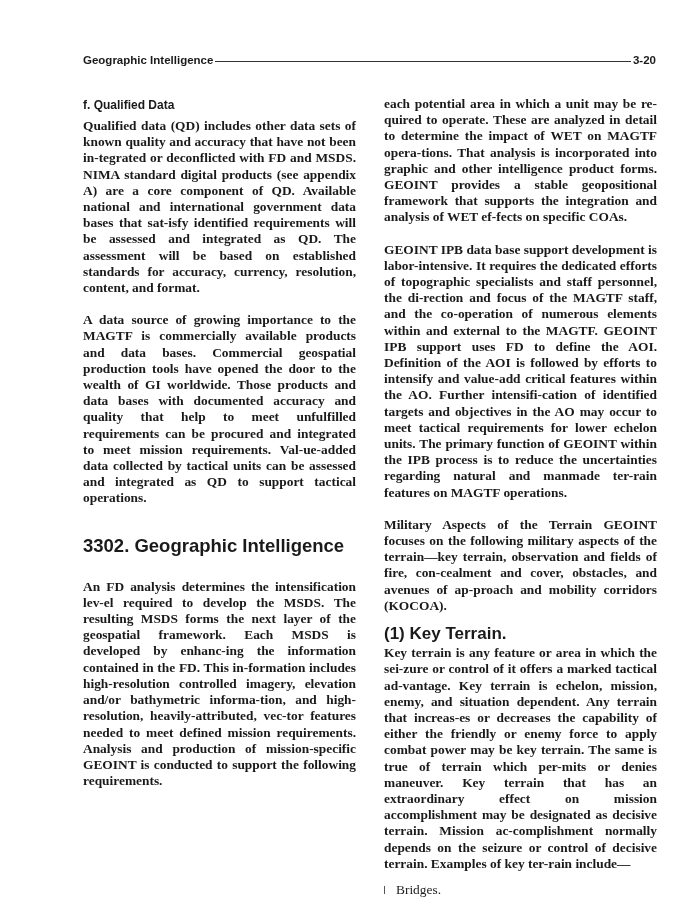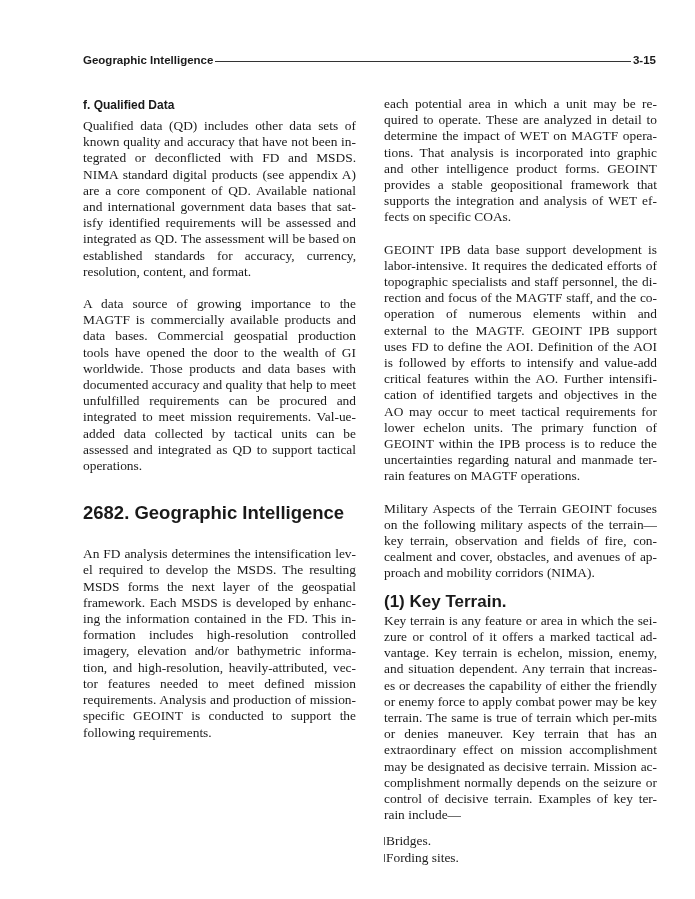--- a/index.html
+++ b/index.html
@@ -4,58 +4,58 @@
 <style>
   html, body { margin:0; padding:0; background:#ffffff; }
   body { width:695px; height:899px; position:relative; overflow:hidden; color:#1a1a1a; }
   .page { position:absolute; left:0; top:12px; width:643px; height:899px;margin-left:16px; }
   .running-head { position:absolute; left:67px; top:40px; width:573px; height:16px; display:flex; align-items:center;
     font-family:"Liberation Sans", sans-serif; font-weight:bold; font-size:11.5px; }
   .running-head .rule { flex:1; height:0; border-top:1px solid #333; margin:0 2px; position:relative; top:1px; }
   .col { position:absolute; top:84px; width:273px; font-family:"Liberation Serif", serif; font-size:13.4px; line-height:16.2px; }
   .col-left { left:67px; }
   .col-right { left:368px; }
-  .para { text-align:justify; margin:0; hyphens:manual; }
+  .para { text-align:justify; margin:0; hyphens:manual;font-weight:bold; }
   .h-sub { font-family:"Liberation Sans", sans-serif; font-weight:bold; font-size:12px; line-height:18px; margin:0 0 4px 0; }
   .h-sec { font-family:"Liberation Sans", sans-serif; font-weight:bold; font-size:18.5px; line-height:22px; margin:0; }
   .h-para { font-family:"Liberation Sans", sans-serif; font-weight:bold; font-size:17px; line-height:16px; margin:0 0 3px 0; }
   .gap { height:16px; }
   .bullets { list-style:none; margin:0; padding:0; }
-  .bullets li { position:relative; padding-left:2px; }
+  .bullets li { position:relative; padding-left:12px; }
   .bullets li .mark { position:absolute; left:0; top:4px; width:1px; height:8px; background:#555; }
 </style>
 </head>
 <body>
 
 <div class="page">
 
   <div class="running-head">
     <span>Geographic Intelligence</span>
     <span class="rule"></span>
-    <span>3-15</span>
+    <span>3-20</span>
   </div>
 
   <div class="col col-left">
     <h3 class="h-sub">f.  Qualified Data</h3>
     <p class="para">Qualified data (QD) includes other data sets of known quality and accuracy that have not been in-tegrated or deconflicted with FD and MSDS. NIMA standard digital products (see appendix A) are a core component of QD. Available national and international government data bases that sat-isfy identified requirements will be assessed and integrated as QD. The assessment will be based on established standards for accuracy, currency, resolution, content, and format.</p>
     <div class="gap"></div>
     <p class="para">A data source of growing importance to the MAGTF is commercially available products and data bases. Commercial geospatial production tools have opened the door to the wealth of GI worldwide. Those products and data bases with documented accuracy and quality that help to meet unfulfilled requirements can be procured and integrated to meet mission requirements. Val-ue-added data collected by tactical units can be assessed and integrated as QD to support tactical operations.</p>
     <div style="height:28px"></div>
-    <h2 class="h-sec">2682.  Geographic Intelligence</h2>
+    <h2 class="h-sec">3302.  Geographic Intelligence</h2>
     <div style="height:22px"></div>
     <p class="para">An FD analysis determines the intensification lev-el required to develop the MSDS. The resulting MSDS forms the next layer of the geospatial framework. Each MSDS is developed by enhanc-ing the information contained in the FD. This in-formation includes high-resolution controlled imagery, elevation and/or bathymetric informa-tion, and high-resolution, heavily-attributed, vec-tor features needed to meet defined mission requirements. Analysis and production of mission-specific GEOINT is conducted to support the following requirements.</p>
     <div style="height:14px"></div>
   </div>
 
   <div class="col col-right">
     <p class="para">each potential area in which a unit may be re-quired to operate. These are analyzed in detail to determine the impact of WET on MAGTF opera-tions. That analysis is incorporated into graphic and other intelligence product forms. GEOINT provides a stable geopositional framework that supports the integration and analysis of WET ef-fects on specific COAs.</p>
     <div class="gap"></div>
     <p class="para">GEOINT IPB data base support development is labor-intensive. It requires the dedicated efforts of topographic specialists and staff personnel, the di-rection and focus of the MAGTF staff, and the co-operation of numerous elements within and external to the MAGTF. GEOINT IPB support uses FD to define the AOI. Definition of the AOI is followed by efforts to intensify and value-add critical features within the AO. Further intensifi-cation of identified targets and objectives in the AO may occur to meet tactical requirements for lower echelon units. The primary function of GEOINT within the IPB process is to reduce the uncertainties regarding natural and manmade ter-rain features on MAGTF operations.</p>
     <div class="gap"></div>
-    <p class="para">Military Aspects of the Terrain GEOINT focuses on the following military aspects of the terrain—key terrain, observation and fields of fire, con-cealment and cover, obstacles, and avenues of ap-proach and mobility corridors (NIMA).</p>
+    <p class="para">Military Aspects of the Terrain GEOINT focuses on the following military aspects of the terrain—key terrain, observation and fields of fire, con-cealment and cover, obstacles, and avenues of ap-proach and mobility corridors (KOCOA).</p>
     <div style="height:12px"></div>
     <h4 class="h-para">(1)  Key Terrain.</h4>
     <p class="para">Key terrain is any feature or area in which the sei-zure or control of it offers a marked tactical ad-vantage. Key terrain is echelon, mission, enemy, and situation dependent. Any terrain that increas-es or decreases the capability of either the friendly or enemy force to apply combat power may be key terrain. The same is true of terrain which per-mits or denies maneuver. Key terrain that has an extraordinary effect on mission accomplishment may be designated as decisive terrain. Mission ac-complishment normally depends on the seizure or control of decisive terrain. Examples of key ter-rain include—</p>
     <div style="height:10px"></div>
     <ul class="bullets">
       <li><span class="mark"></span><span>Bridges.</span></li>
       <li><span class="mark"></span><span>Fording sites.</span></li>
     </ul>
   </div>
 

